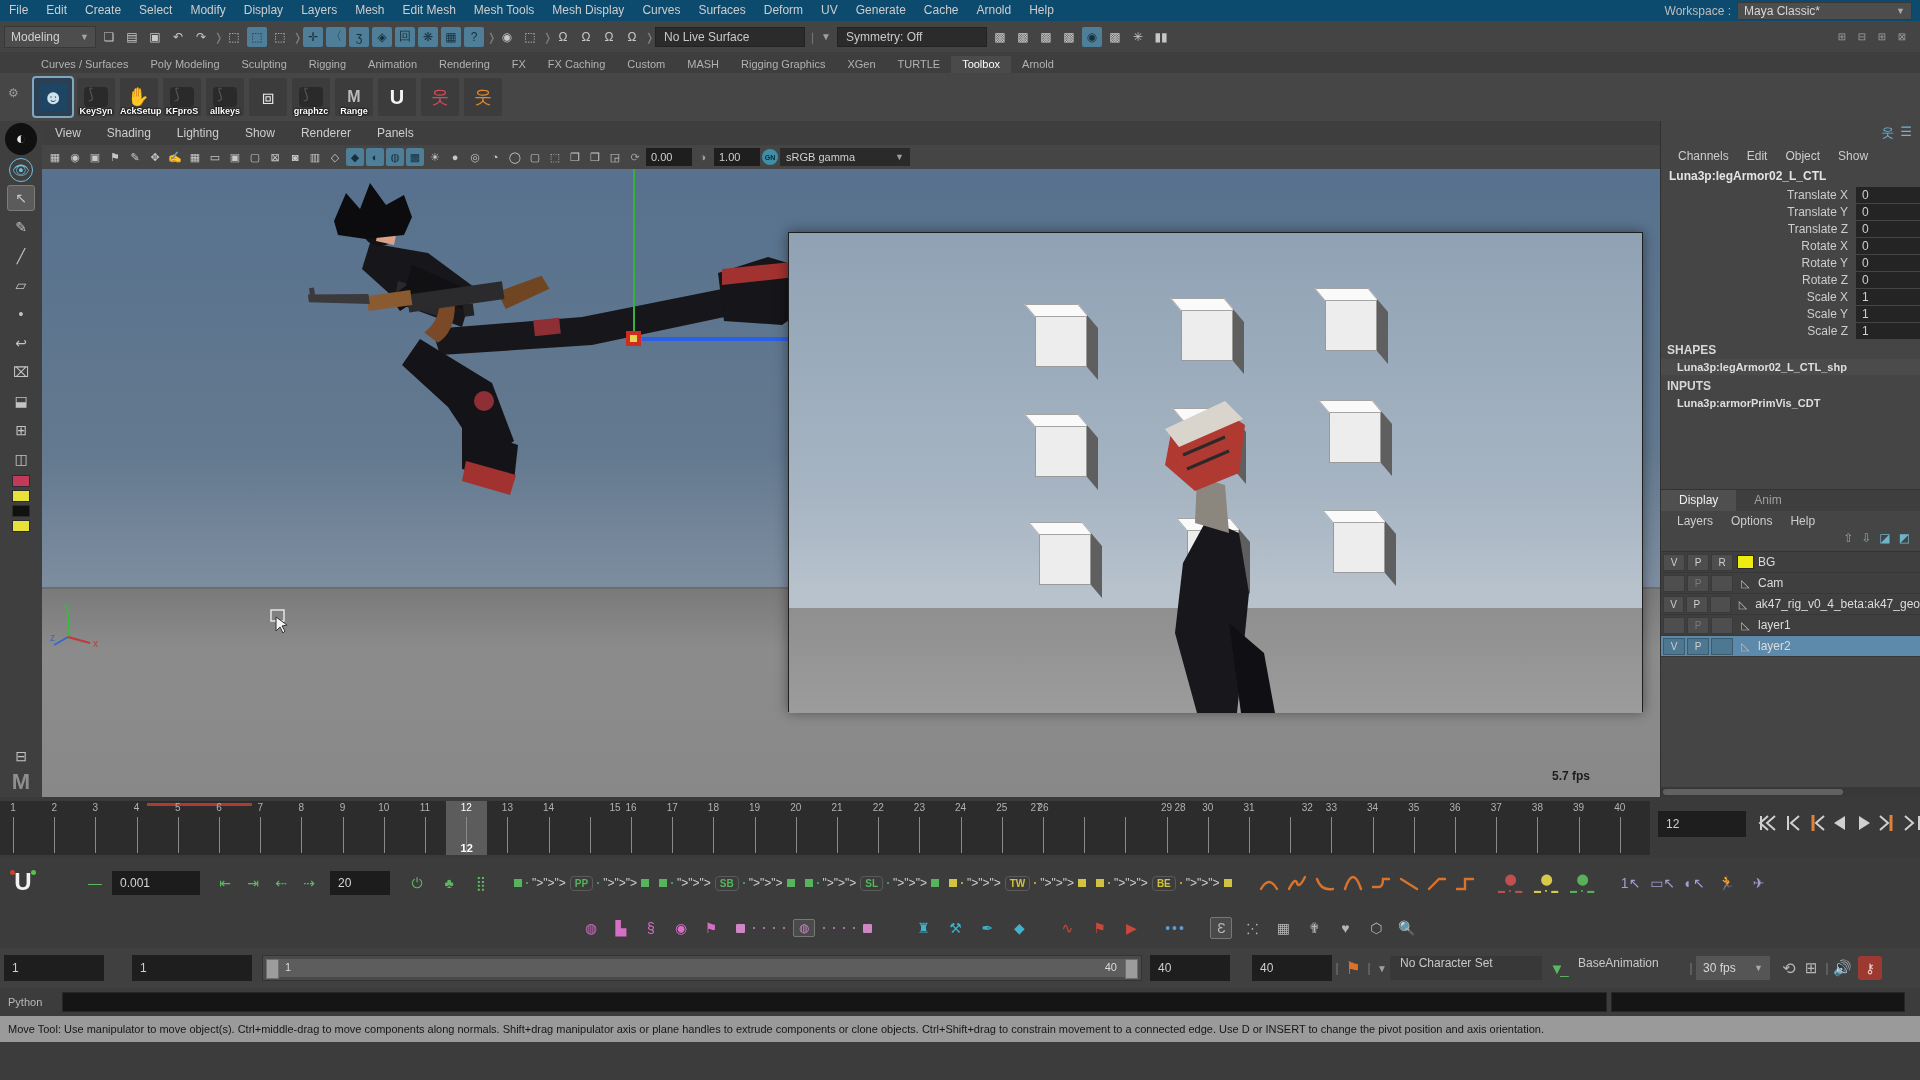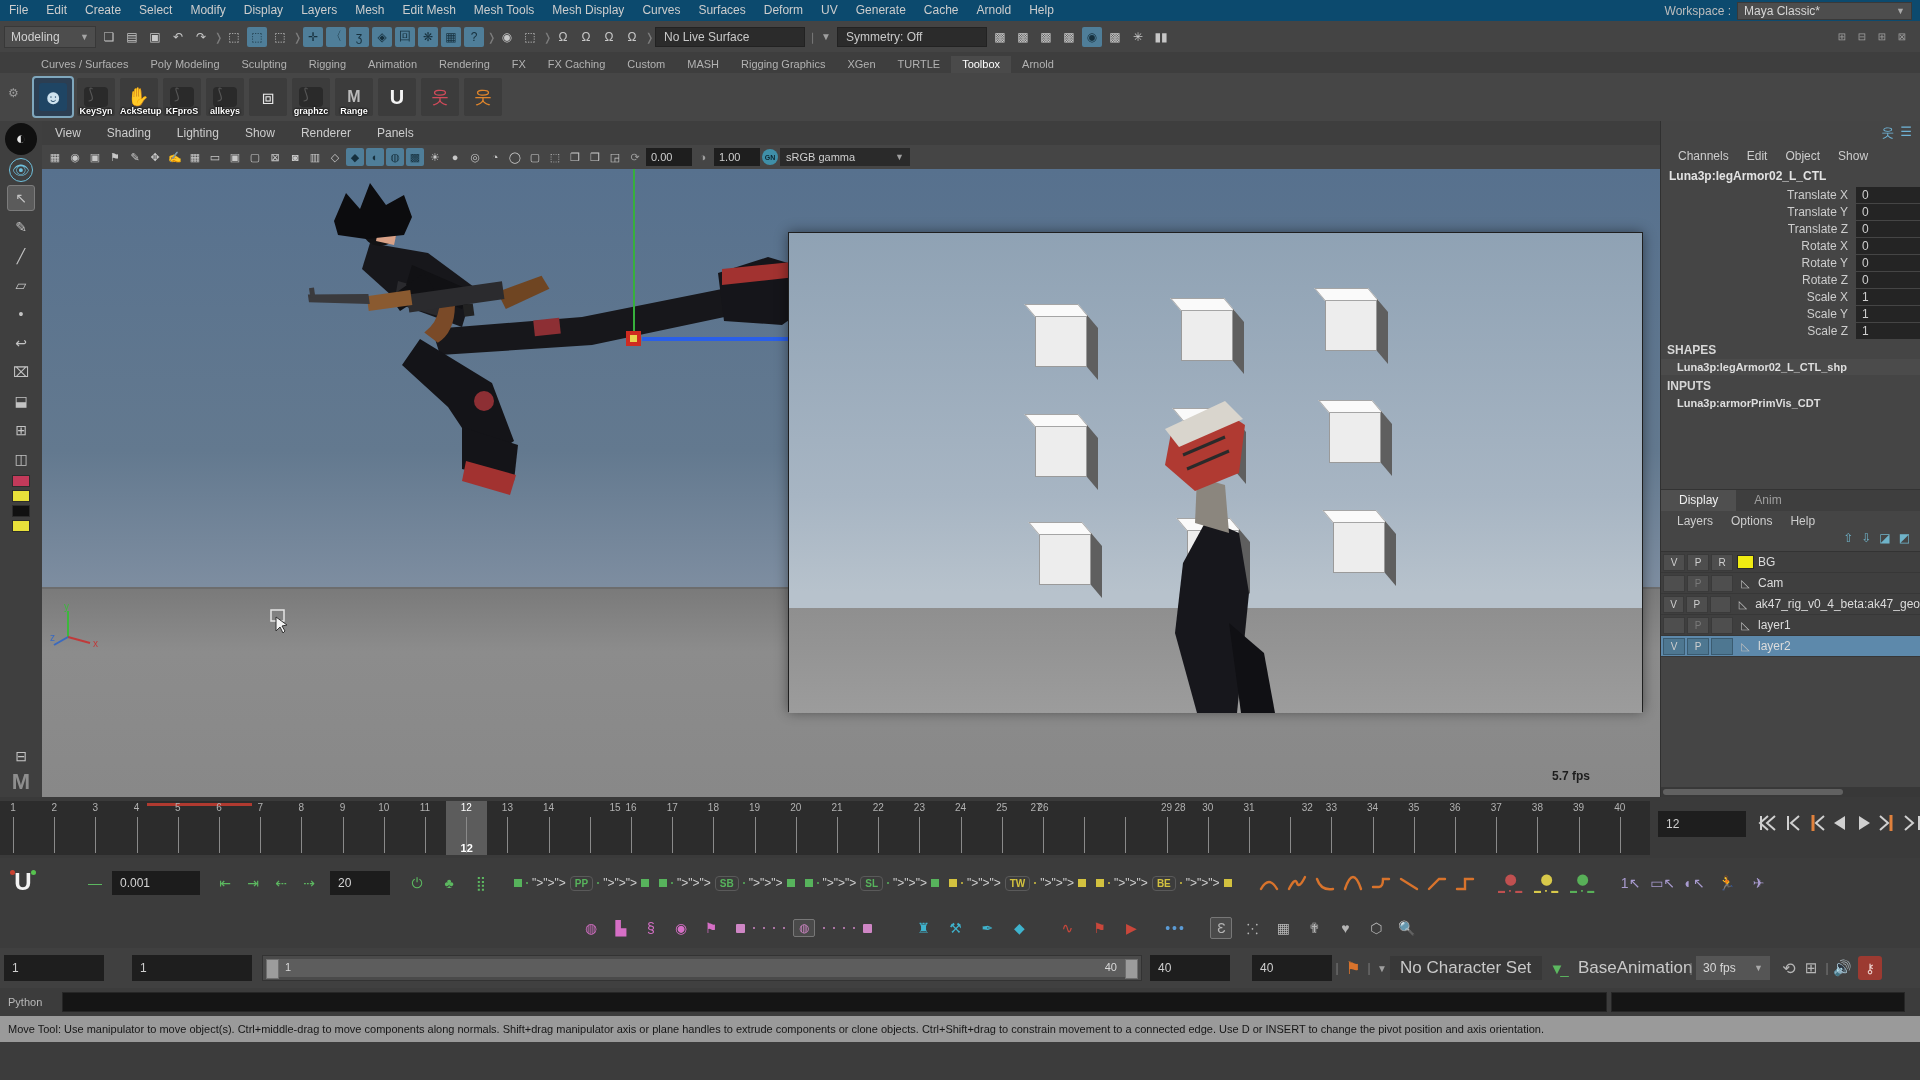--- a/index.html
+++ b/index.html
@@ -183,22 +183,22 @@
   .rb-field { height:26px; background:#1e1e1e; color:#cfcfcf; font-size:12px; display:flex;
               align-items:center; padding-left:8px; }
   .rb-slider { position:relative; height:26px; background:#4a4a4a; border:1px solid #333; flex:0 0 auto; }
   .rb-track { position:absolute; left:3px; right:3px; top:3px; bottom:3px; background:#5d5d5d; }
   .rb-handle { position:absolute; top:3px; width:13px; height:20px; background:#9c9c9c; border:1px solid #6f6f6f; }
   .rb-lab { position:absolute; top:5px; font-size:11px; color:#d9d9d9; }
   .rb-sep { width:10px; text-align:center; color:#7b7b7b; }
   .fps-select { width:74px; height:24px; background:#555; color:#d8d8d8; display:flex; align-items:center;
                 padding:0 7px; font-size:12px; }
   .fps-select .caret { margin-left:auto; font-size:9px; color:#aaa; }
-  .charset-field { height:24px; background:#383838; color:#c9c9c9; display:flex; align-items:center;
-                   padding:0 10px; font-size:17px; }
+  .charset-field { height:24px; background:#383838; color:#c9c9c9; display:flex; align-items:flex-start;
+                   padding:0 10px; font-size:12px; }
   .autokey { width:24px; height:24px; background:#9c3a31; border-radius:3px; display:flex;
              align-items:center; justify-content:center; color:#f0d8d4; font-size:13px; }
 
   
   .cmdline { position:absolute; left:0; top:988px; width:1920px; height:28px; background:#3c3c3c;
              display:flex; align-items:center; }
   .cmd-label { width:62px; padding-left:8px; font-size:11px; color:#b9b9b9; }
   .cmd-input { width:1545px; height:20px; background:#151515; border:1px solid #262626; }
   .cmd-result { width:294px; height:20px; background:#151515; border:1px solid #262626; margin-left:4px; }
   .helpline { position:absolute; left:0; top:1016px; width:1920px; height:26px; background:#9a9a9a;

